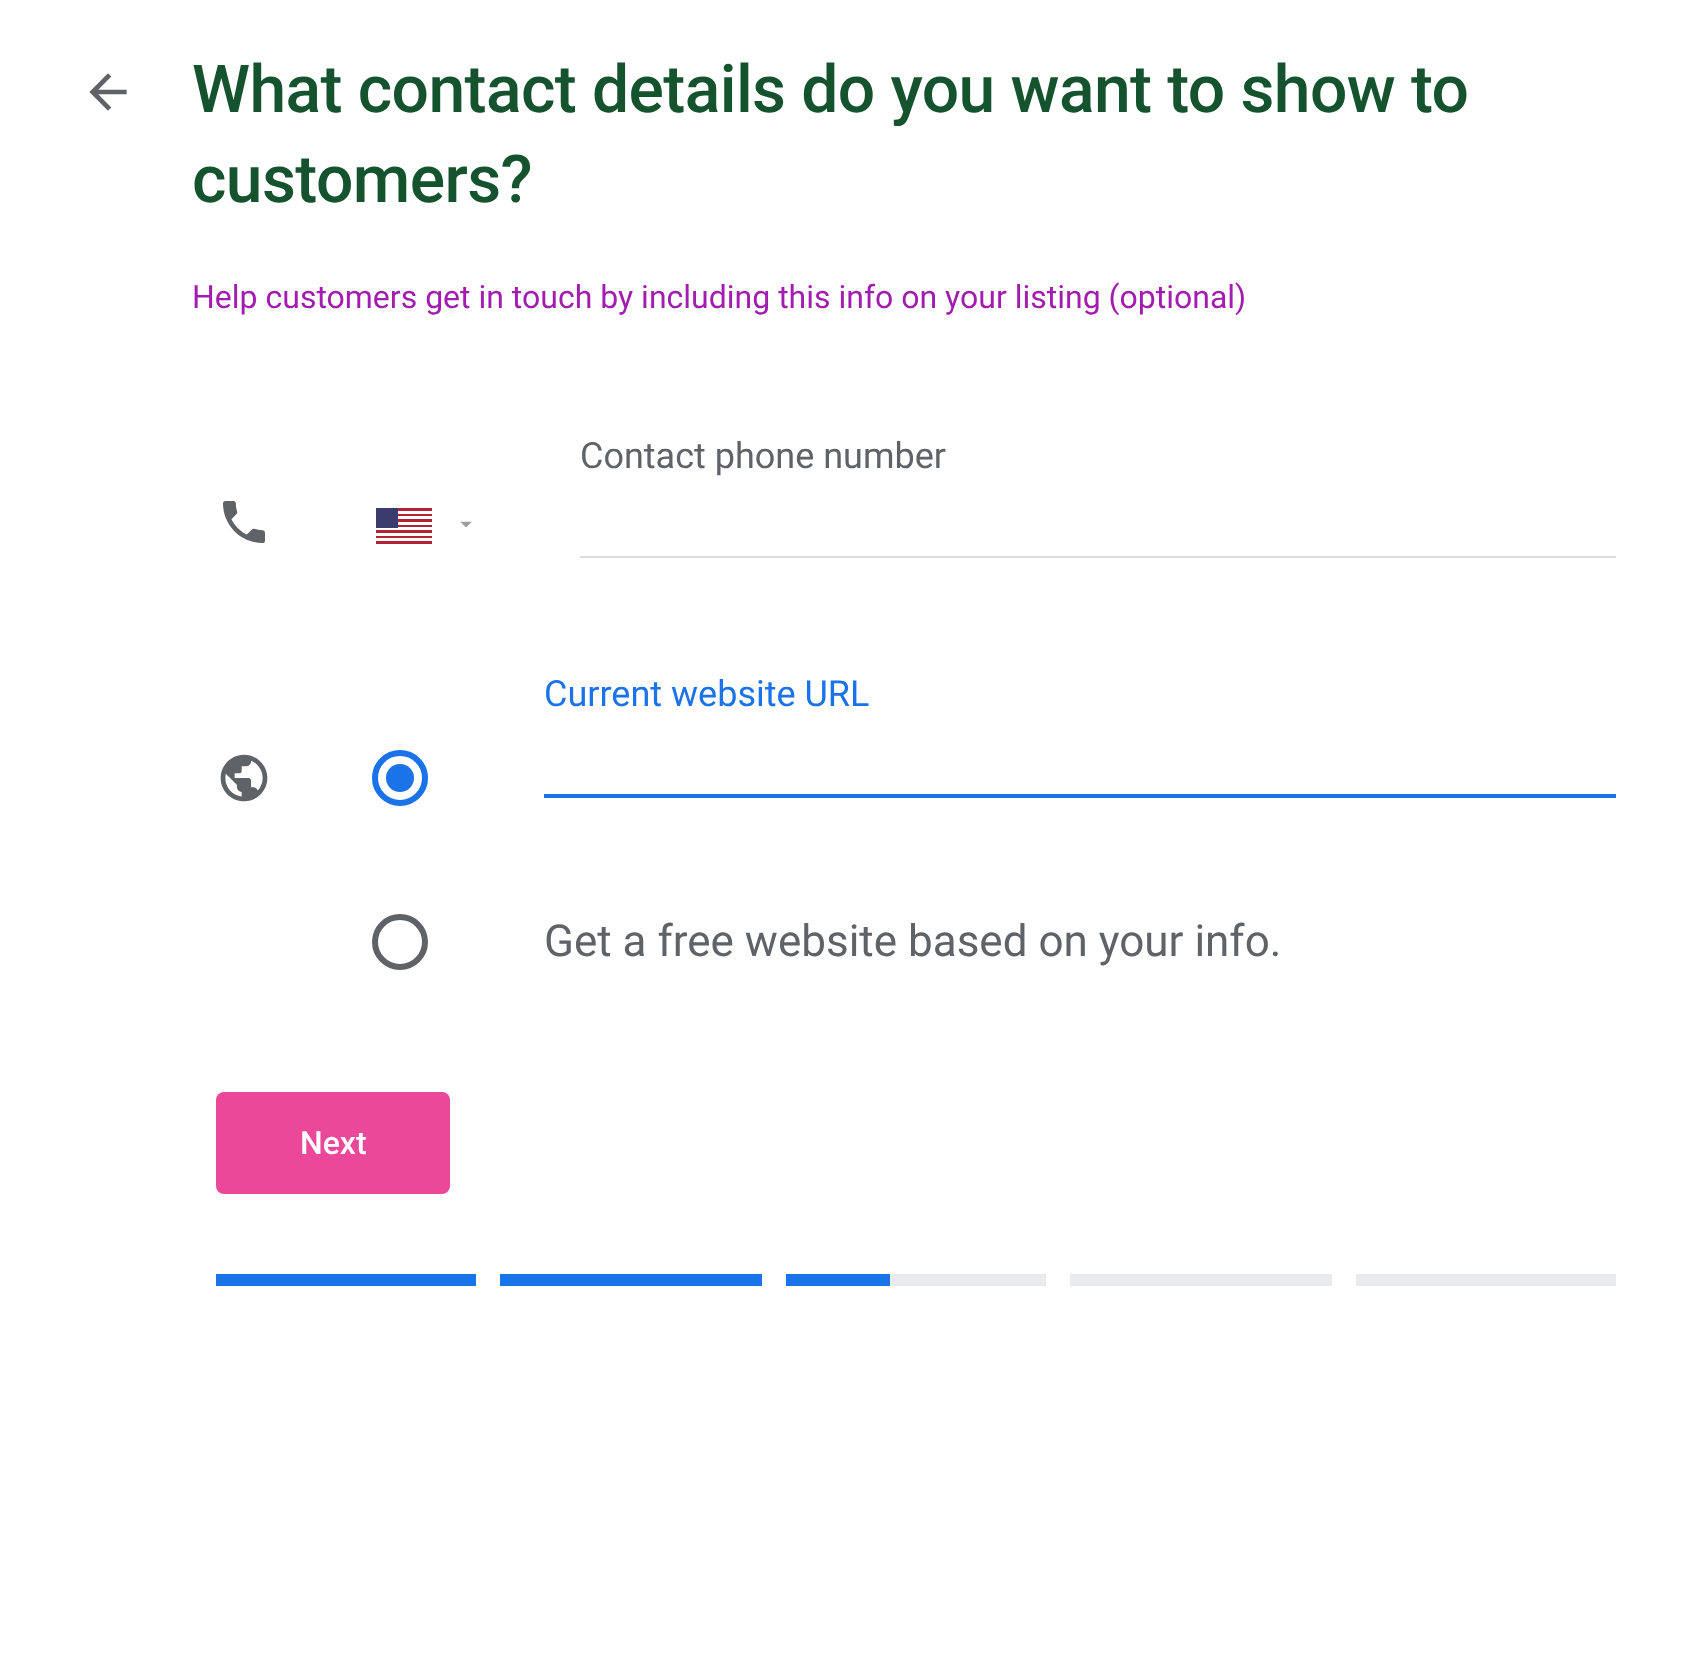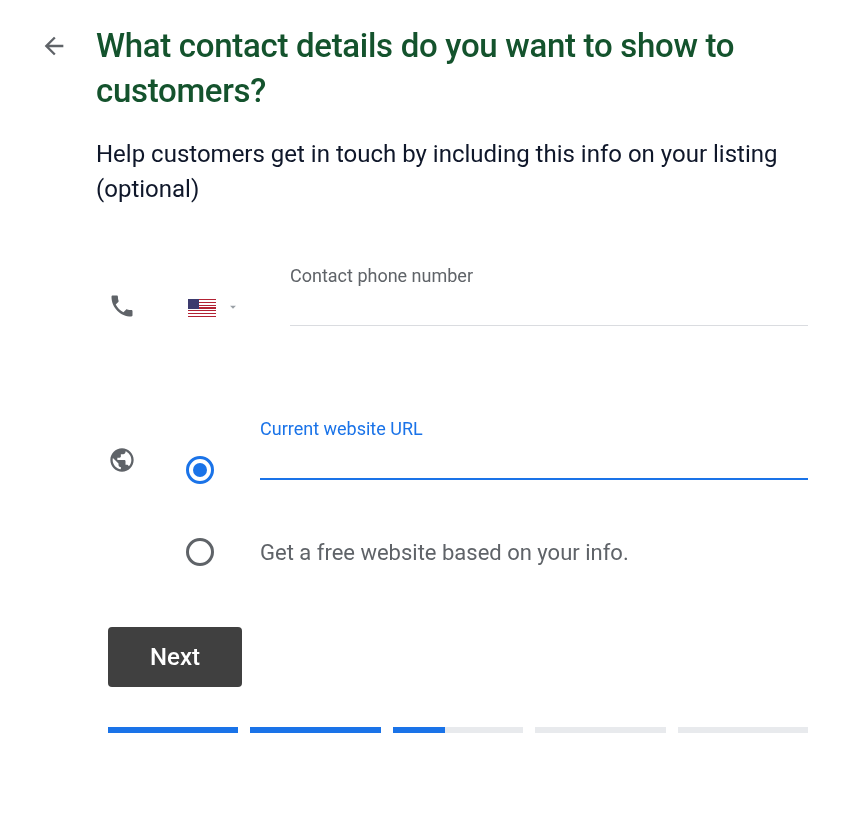--- a/index.html
+++ b/index.html
@@ -32,34 +32,34 @@
     }
     .page-title {
       font-size: 33px;
       font-weight: 500;
       line-height: 1.35;
       color: #14532d;
       margin-bottom: 24px;
       letter-spacing: -0.3px;
     }
     .page-subtitle {
-      font-size: 24px;
+      font-size: 16px;
       line-height: 1.45;
-      color: #0f172a;
+      color: #a21caf;
       font-weight: 400;
     }
     .form-area {
       margin-left: 68px;
       margin-top: 58px;
     }
     .phone-row {
       display: flex;
-      align-items: center;
+      align-items: flex-end;
       gap: 50px;
-      margin-bottom: 82px;
+      margin-bottom: 58px;
     }
     .phone-left {
       display: flex;
       align-items: center;
       gap: 52px;
       padding-top: 26px;
     }
     .phone-icon {
       color: #5f6368;
     }
@@ -134,23 +134,22 @@
     .globe-icon {
       color: #5f6368;
       margin-top: 38px;
     }
     .radio-group {
       flex: 1;
     }
     .radio-row {
       display: flex;
       align-items: flex-start;
-      gap: 46px;
+      gap: 58px;
       margin-bottom: 52px;
-      margin-top: 10px;
     }
     .radio-row:last-of-type {
       margin-bottom: 0;
     }
     .radio-circle {
       width: 28px;
       height: 28px;
       border: 3px solid #5f6368;
       border-radius: 50%;
       cursor: pointer;
@@ -187,25 +186,25 @@
     .see-details {
       color: #1a73e8;
       font-size: 22px;
       cursor: pointer;
       display: block;
       margin-top: 2px;
     }
     .next-button {
       margin-left: 68px;
       margin-top: 58px;
-      background: #404040;
+      background: #ec4899;
       color: #fff;
       border: none;
       border-radius: 4px;
-      font-size: 24px;
+      font-size: 16px;
       font-weight: 500;
       padding: 16px 42px;
       cursor: pointer;
       font-family: inherit;
     }
     .progress-bar {
       margin-left: 68px;
       margin-top: 40px;
       display: flex;
       gap: 12px;

